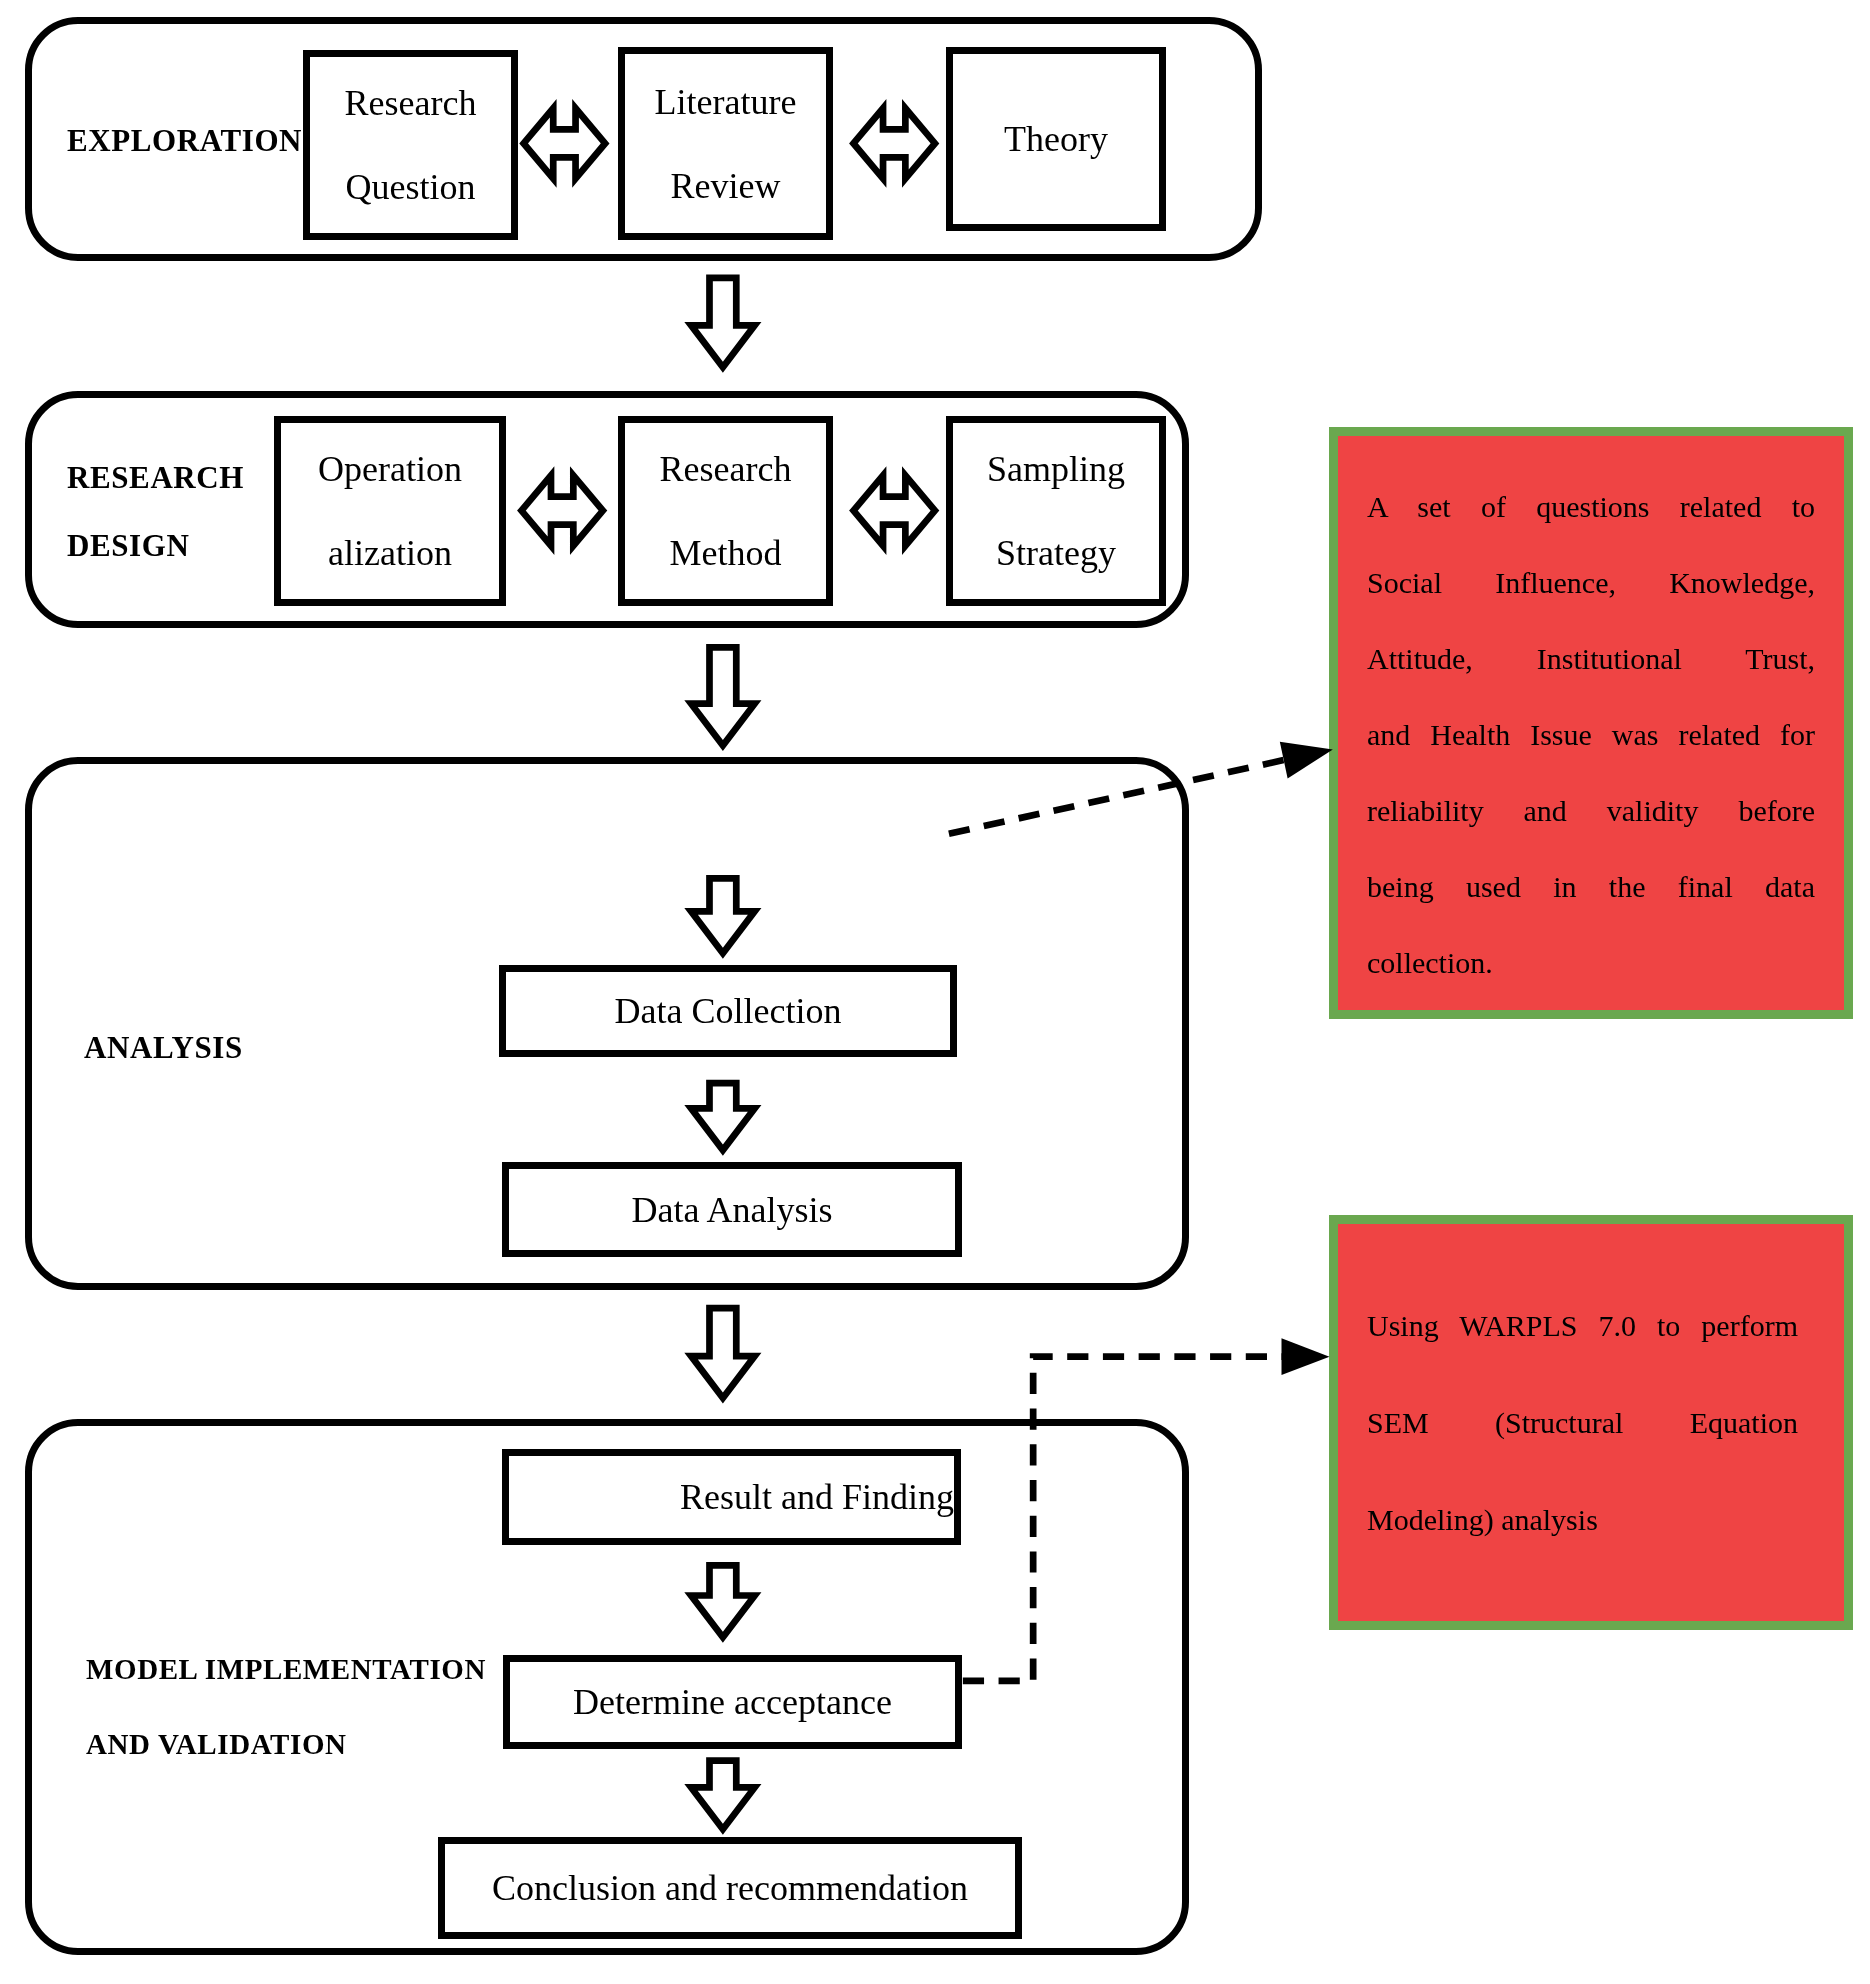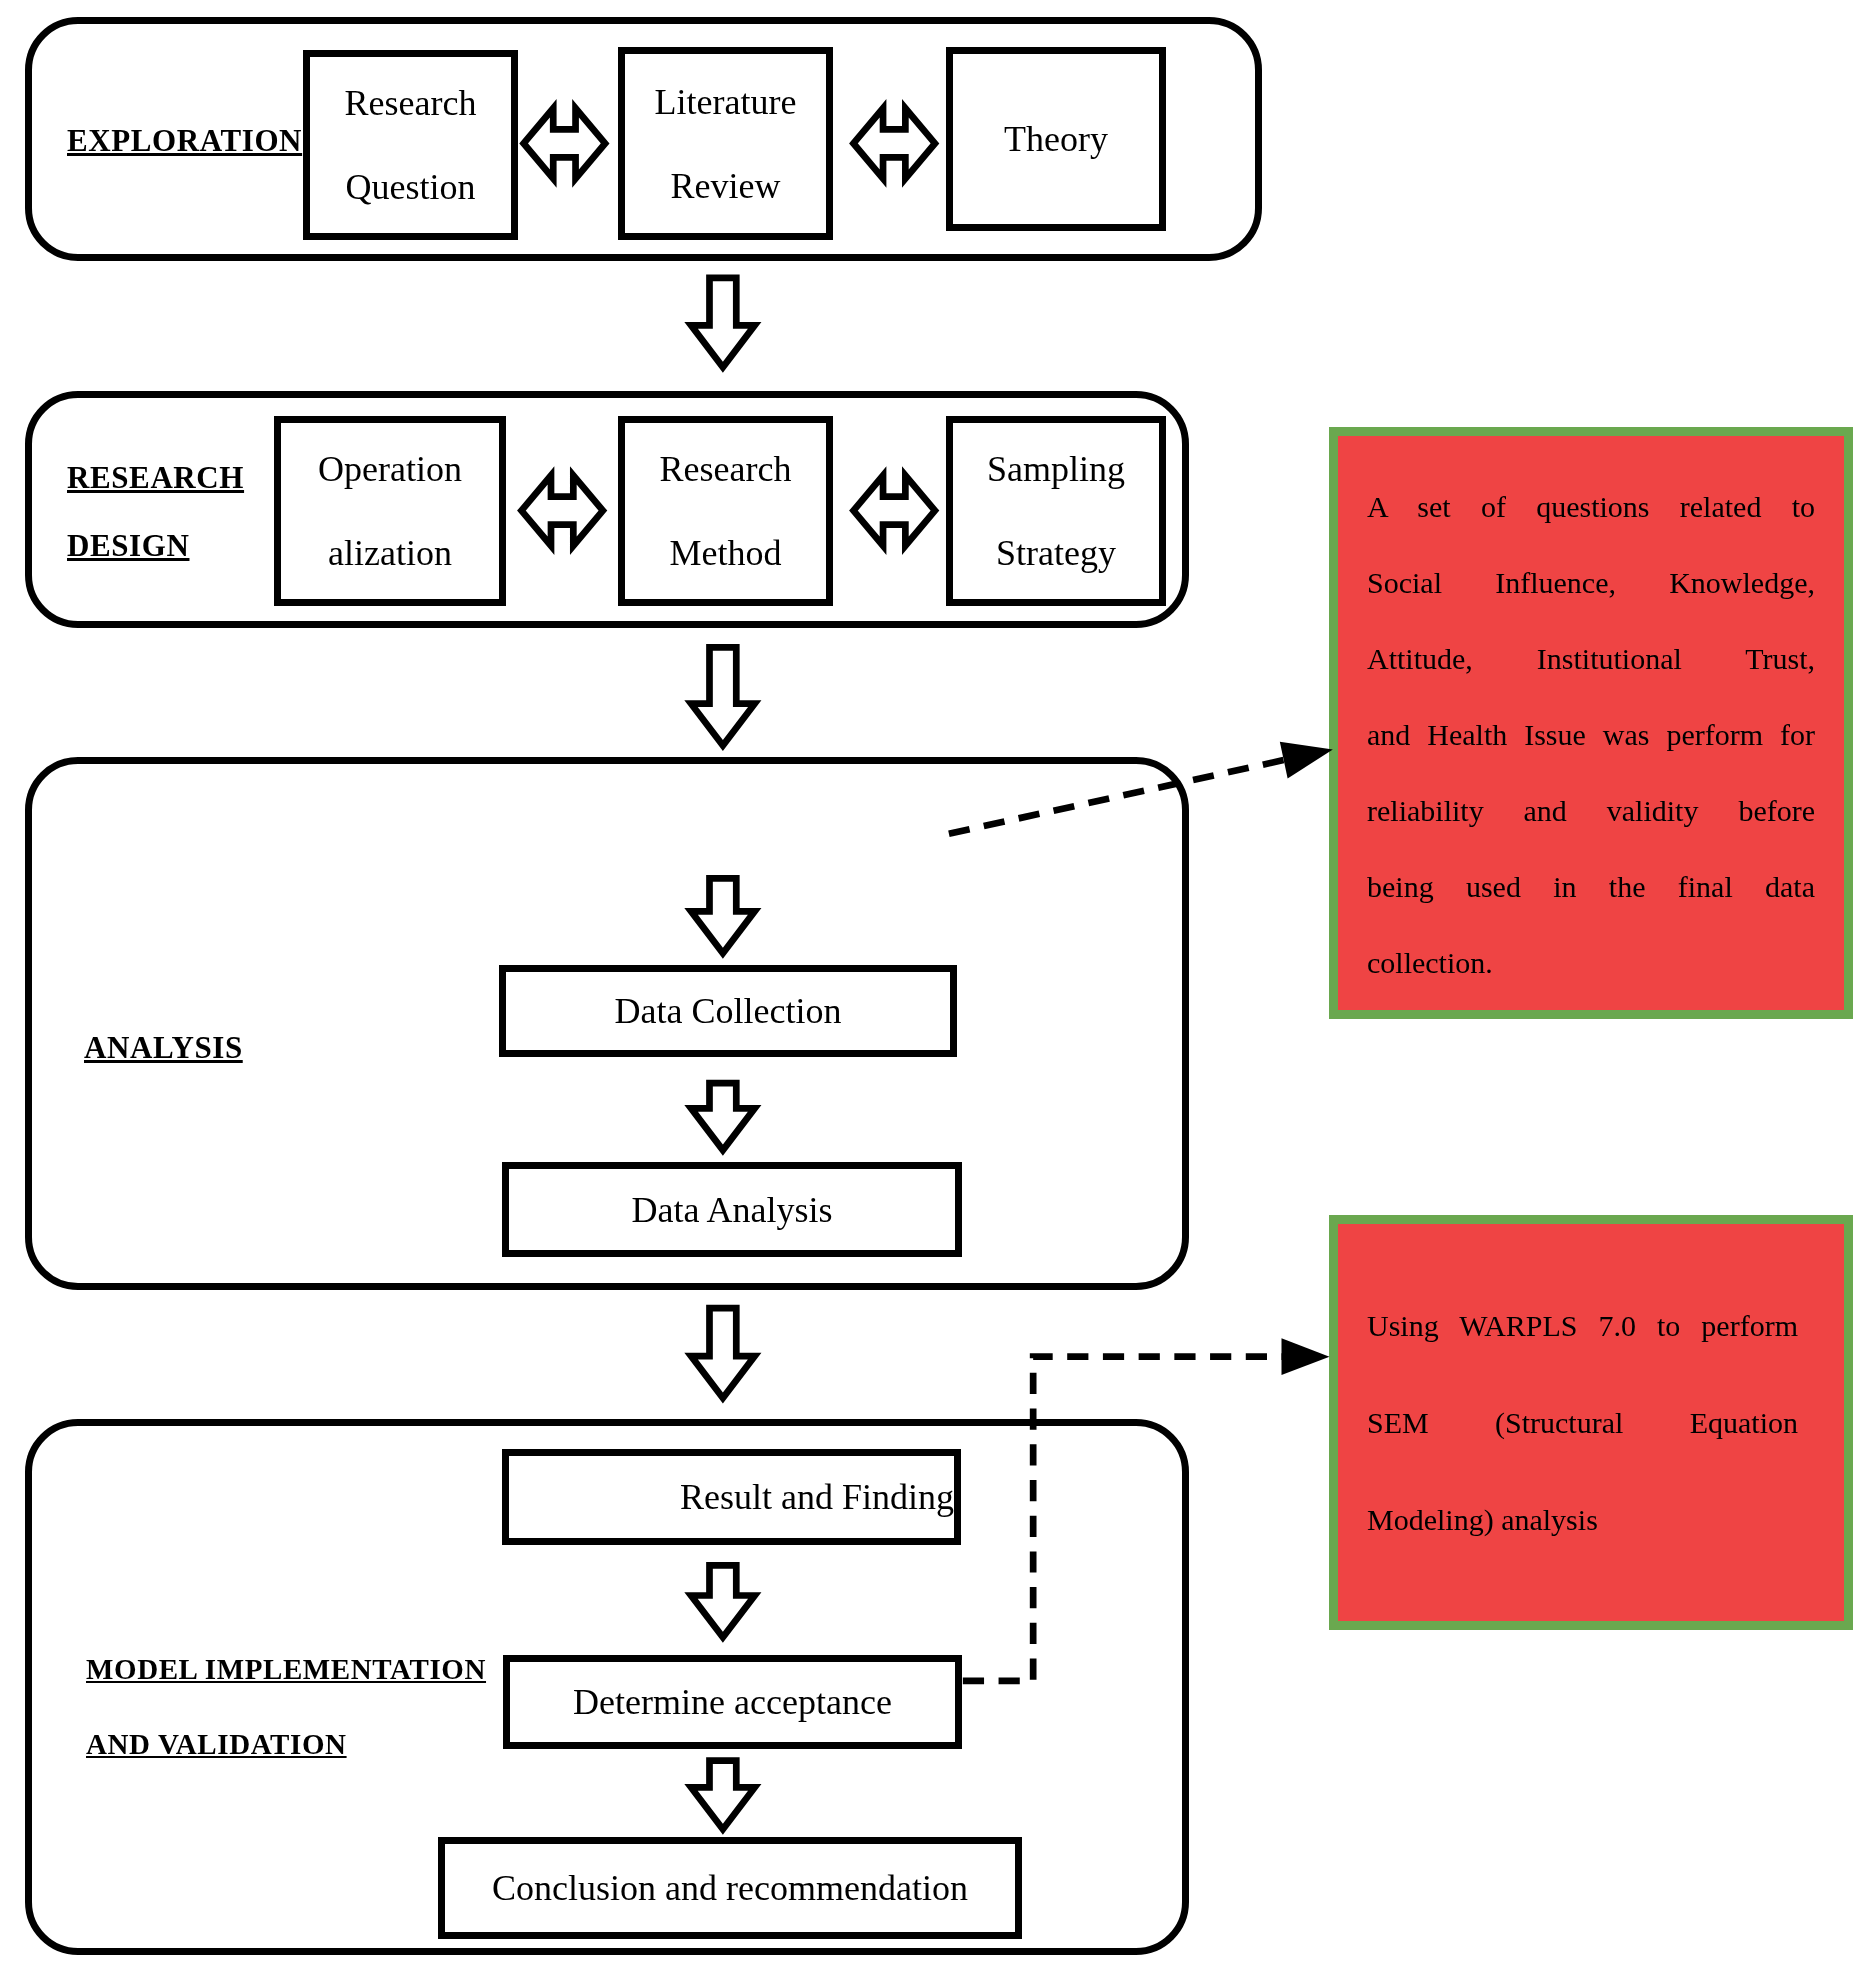--- a/index.html
+++ b/index.html
@@ -30,21 +30,20 @@
     text-align: center;
     font-size: 36px;
     line-height: 84px;
   }
   .label {
     position: absolute;
     font-weight: bold;
     font-size: 31px;
     line-height: 33px;
     letter-spacing: 0.6px;
-    text-decoration: underline;
   }
   .label.two-line { line-height: 68px; }
   .label.small { font-size: 29px; line-height: 75px; }
 
   .green-note {
     position: absolute;
     border: 9px solid #6aa84f;
     background: #ef4444;
     box-sizing: border-box;
     font-size: 30px;
@@ -118,21 +117,21 @@
     <span>Determine acceptance</span>
   </div>
   <div class="box" style="left:438px; top:1837px; width:584px; height:102px;">
     <span>Conclusion and recommendation</span>
   </div>
 
   <div class="green-note" id="note1" style="left:1329px; top:427px; width:524px; height:592px;">
     <div class="jline">A set of questions related to</div>
     <div class="jline">Social Influence, Knowledge,</div>
     <div class="jline">Attitude, Institutional Trust,</div>
-    <div class="jline">and Health Issue was perform for</div>
+    <div class="jline">and Health Issue was related for</div>
     <div class="jline">reliability and validity before</div>
     <div class="jline">being used in the final data</div>
     <div class="jline last">collection.</div>
   </div>
 
   <div class="green-note" id="note2" style="left:1329px; top:1215px; width:524px; height:415px;">
     <div class="jline">Using WARPLS 7.0 to perform</div>
     <div class="jline">SEM (Structural Equation</div>
     <div class="jline last">Modeling) analysis</div>
   </div>

